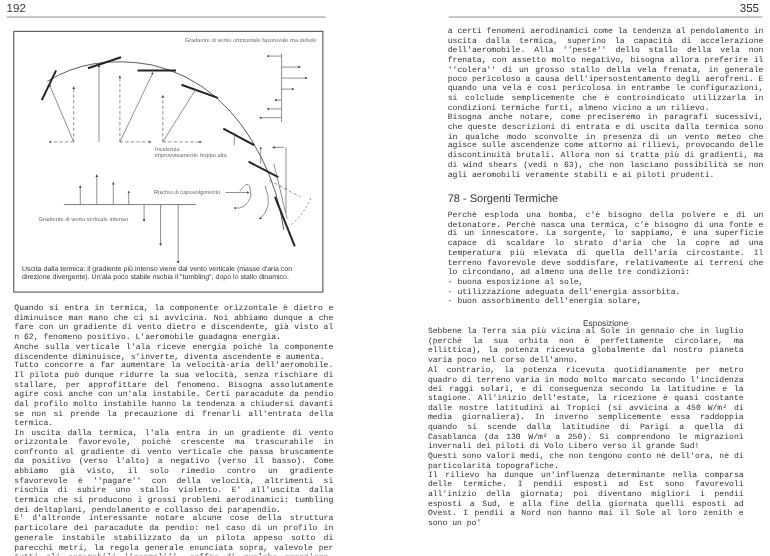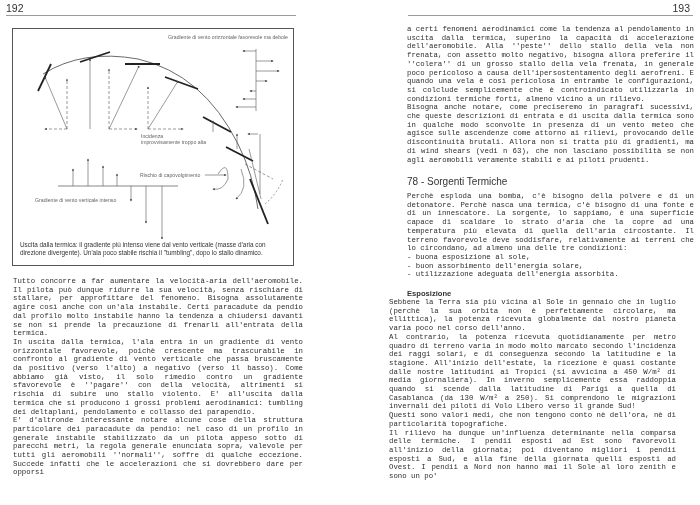--- a/index.html
+++ b/index.html
@@ -23,22 +23,22 @@
                  font-size: 6.4px; line-height: 7.6px; color: #333; }
 
   .body-text { position: absolute; font-size: 7.35px; line-height: 8.7px; color: #2f2f2f;
                text-align: justify; }
   .body-text p { margin: 0; font-family: Liberation Mono, monospace; }
   .left-text { left: 13px; top: 277px; width: 290px; }
   .right-text-1 { left: 57px; top: 25px; width: 287px; }
   .section-title { position: absolute; left: 57px; top: 176px; font-size: 10px;
                    font-weight: normal; color: #333; }
   .right-text-2 { left: 57px; top: 192px; width: 287px; }
-  .subheading { position: absolute; left: 57px; top: 289px; width: 287px; text-align: left;
-                font-size: 7.6px; font-weight: bold; color: #333; }
+  .subheading { position: absolute; left: 57px; top: 289px; width: 287px; text-align: center;
+                font-size: 7.6px; font-weight: normal; color: #333; }
   .right-text-3 { left: 39px; top: 298px; width: 287px; }
   .list-item { margin: 0; }
 </style>
 </head>
 <body>
 
 <div class="page page-left">
   <div class="page-num">192</div>
   <div class="header-rule"></div>
 
@@ -107,42 +107,44 @@
     </svg>
     <div class="fig-label" style="left:155px;top:5px;">Gradiente di vento orizzontale favorevole ma debole</div>
     <div class="fig-label" style="left:128px;top:104px;">Incidenza</div>
     <div class="fig-label" style="left:128px;top:110px;">improvvisamente troppo alta</div>
     <div class="fig-label" style="left:127px;top:143px;">Rischio di capovolgimento</div>
     <div class="fig-label" style="left:22px;top:168px;">Gradiente di vento verticale intenso</div>
     <div class="fig-caption">Uscita dalla termica: il gradiente più intenso viene dal vento verticale (masse d'aria con direzione divergente). Un'ala poco stabile rischia il "tumbling", dopo lo stallo dinamico.</div>
   </div>
 
   <div class="body-text left-text">
+    <p>Quando si entra in termica, la componente orizzontale è dietro e diminuisce man mano che ci si avvicina. Noi abbiamo dunque a che fare con un gradiente di vento dietro e discendente, già visto al n 62, fenomeno positivo. L'aeromobile guadagna energia.</p>
+    <p>Anche sulla verticale l'ala riceve energia poichè la componente discendente diminuisce, s'inverte, diventa ascendente e aumenta.</p>
     <p>Tutto concorre a far aumentare la velocità-aria dell'aeromobile. Il pilota può dunque ridurre la sua velocità, senza rischiare di stallare, per approfittare del fenomeno. Bisogna assolutamente agire così anche con un'ala instabile. Certi paracadute da pendio dal profilo molto instabile hanno la tendenza a chiudersi davanti se non si prende la precauzione di frenarli all'entrata della termica.</p>
     <p>In uscita dalla termica, l'ala entra in un gradiente di vento orizzontale favorevole, poichè crescente ma trascurabile in confronto al gradiente di vento verticale che passa bruscamente da positivo (verso l'alto) a negativo (verso il basso). Come abbiamo già visto, il solo rimedio contro un gradiente sfavorevole è ''pagare'' con della velocità, altrimenti si rischia di subire uno stallo violento. E' all'uscita dalla termica che si producono i grossi problemi aerodinamici: tumbling dei deltaplani, pendolamento e collasso dei parapendio.</p>
     <p>E' d'altronde interessante notare alcune cose della struttura particolare dei paracadute da pendio: nel caso di un profilo in generale instabile stabilizzato da un pilota appeso sotto di parecchi metri, la regola generale enunciata sopra, valevole per tutti gli aeromobili ''normali'', soffre di qualche eccezione. Succede infatti che le accelerazioni che si dovrebbero dare per opporsi</p>
   </div>
 </div>
 
 <div class="page page-right">
-  <div class="page-num">193</div>
+  <div class="page-num">355</div>
   <div class="header-rule"></div>
 
   <div class="body-text right-text-1">
     <p>a certi fenomeni aerodinamici come la tendenza al pendolamento in uscita dalla termica, superino la capacità di accelerazione dell'aeromobile. Alla ''peste'' dello stallo della vela non frenata, con assetto molto negativo, bisogna allora preferire il ''colera'' di un grosso stallo della vela frenata, in generale poco pericoloso a causa dell'ipersostentamento degli aerofreni. E quando una vela è così pericolosa in entrambe le configurazioni, si colclude semplicemente che è controindicato utilizzarla in condizioni termiche forti, almeno vicino a un rilievo.</p>
     <p>Bisogna anche notare, come preciseremo in paragrafi sucessivi, che queste descrizioni di entrata e di uscita dalla termica sono in qualche modo sconvolte in presenza di un vento meteo che agisce sulle ascendenze come attorno ai rilievi, provocando delle discontinuità brutali. Allora non si tratta più di gradienti, ma di wind shears (vedi n 63), che non lasciano possibilità se non agli aeromobili veramente stabili e ai piloti prudenti.</p>
   </div>
 
   <div class="section-title">78 - Sorgenti Termiche</div>
 
   <div class="body-text right-text-2">
     <p>Perchè esploda una bomba, c'è bisogno della polvere e di un detonatore. Perchè nasca una termica, c'è bisogno di una fonte e di un innescatore. La sorgente, lo sappiamo, è una superficie capace di scaldare lo strato d'aria che la copre ad una temperatura più elevata di quella dell'aria circostante. Il terreno favorevole deve soddisfare, relativamente ai terreni che lo circondano, ad almeno una delle tre condizioni:</p>
     <p class="list-item">- buona esposizione al sole,</p>
+    <p class="list-item">- utilizzazione adeguata dell'energia assorbita.</p>
     <p class="list-item">- buon assorbimento dell'energia solare,</p>
-    <p class="list-item">- utilizzazione adeguata dell'energia assorbita.</p>
   </div>
 
   <div class="subheading">Esposizione</div>
 
   <div class="body-text right-text-3">
     <p>Sebbene la Terra sia più vicina al Sole in gennaio che in luglio (perchè la sua orbita non è perfettamente circolare, ma ellittica), la potenza ricevuta globalmente dal nostro pianeta varia poco nel corso dell'anno.</p>
     <p>Al contrario, la potenza ricevuta quotidianamente per metro quadro di terreno varia in modo molto marcato secondo l'incidenza dei raggi solari, e di conseguenza secondo la latitudine e la stagione. All'inizio dell'estate, la ricezione è quasi costante dalle nostre latitudini ai Tropici (si avvicina a 450 W/m² di media giornaliera). In inverno semplicemente essa raddoppia quando si scende dalla latitudine di Parigi a quella di Casablanca (da 130 W/m² a 250). Si comprendono le migrazioni invernali dei piloti di Volo Libero verso il grande Sud!</p>
     <p>Questi sono valori medi, che non tengono conto nè dell'ora, nè di particolarità topografiche.</p>
     <p>Il rilievo ha dunque un'influenza determinante nella comparsa delle termiche. I pendii esposti ad Est sono favorevoli all'inizio della giornata; poi diventano migliori i pendii esposti a Sud, e alla fine della giornata quelli esposti ad Ovest. I pendii a Nord non hanno mai il Sole al loro zenith e sono un po'</p>
   </div>

